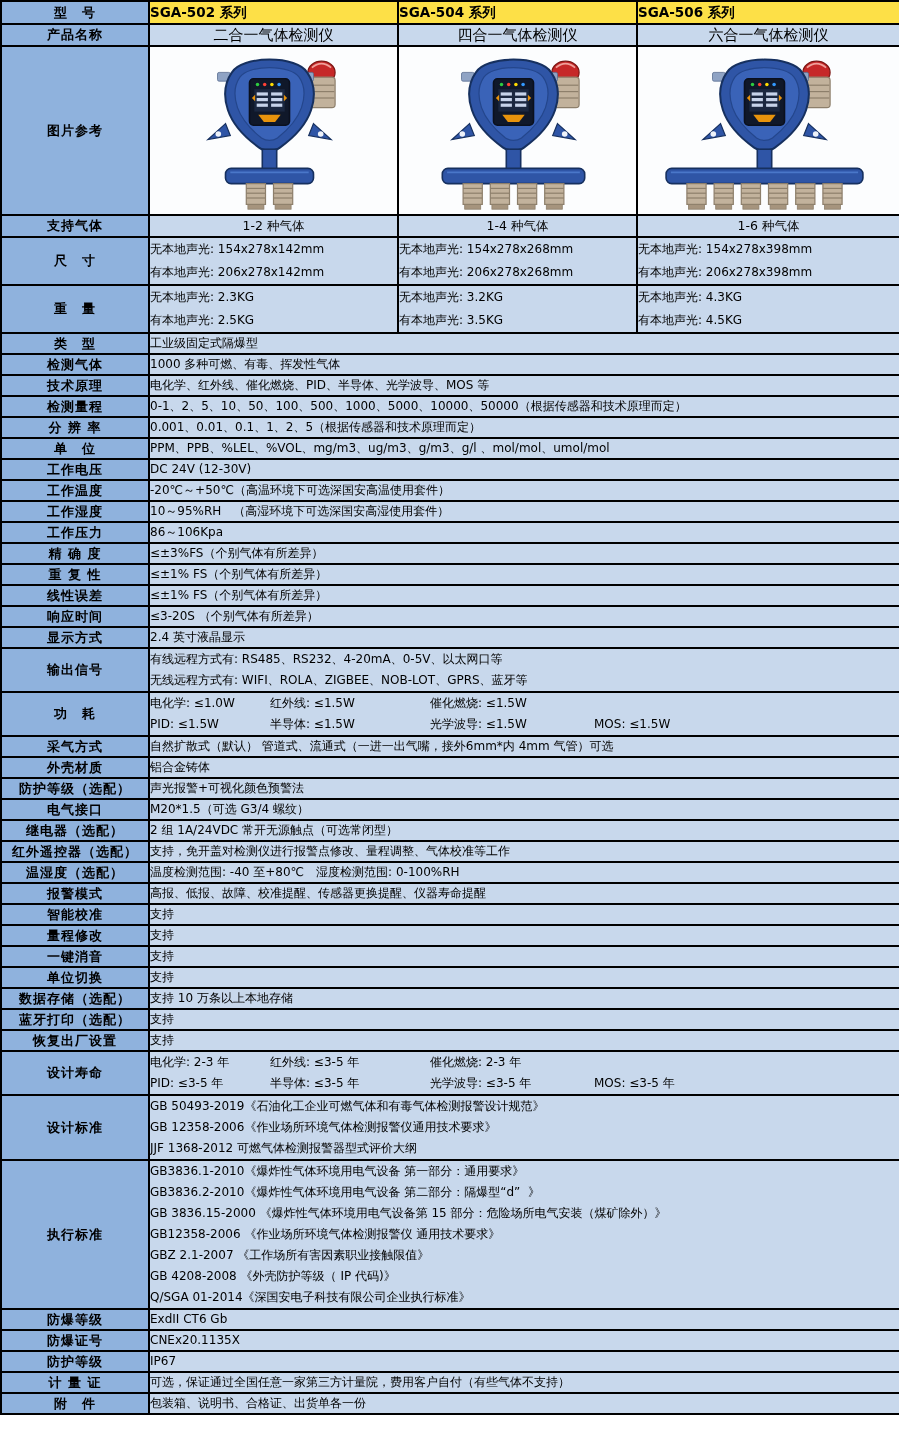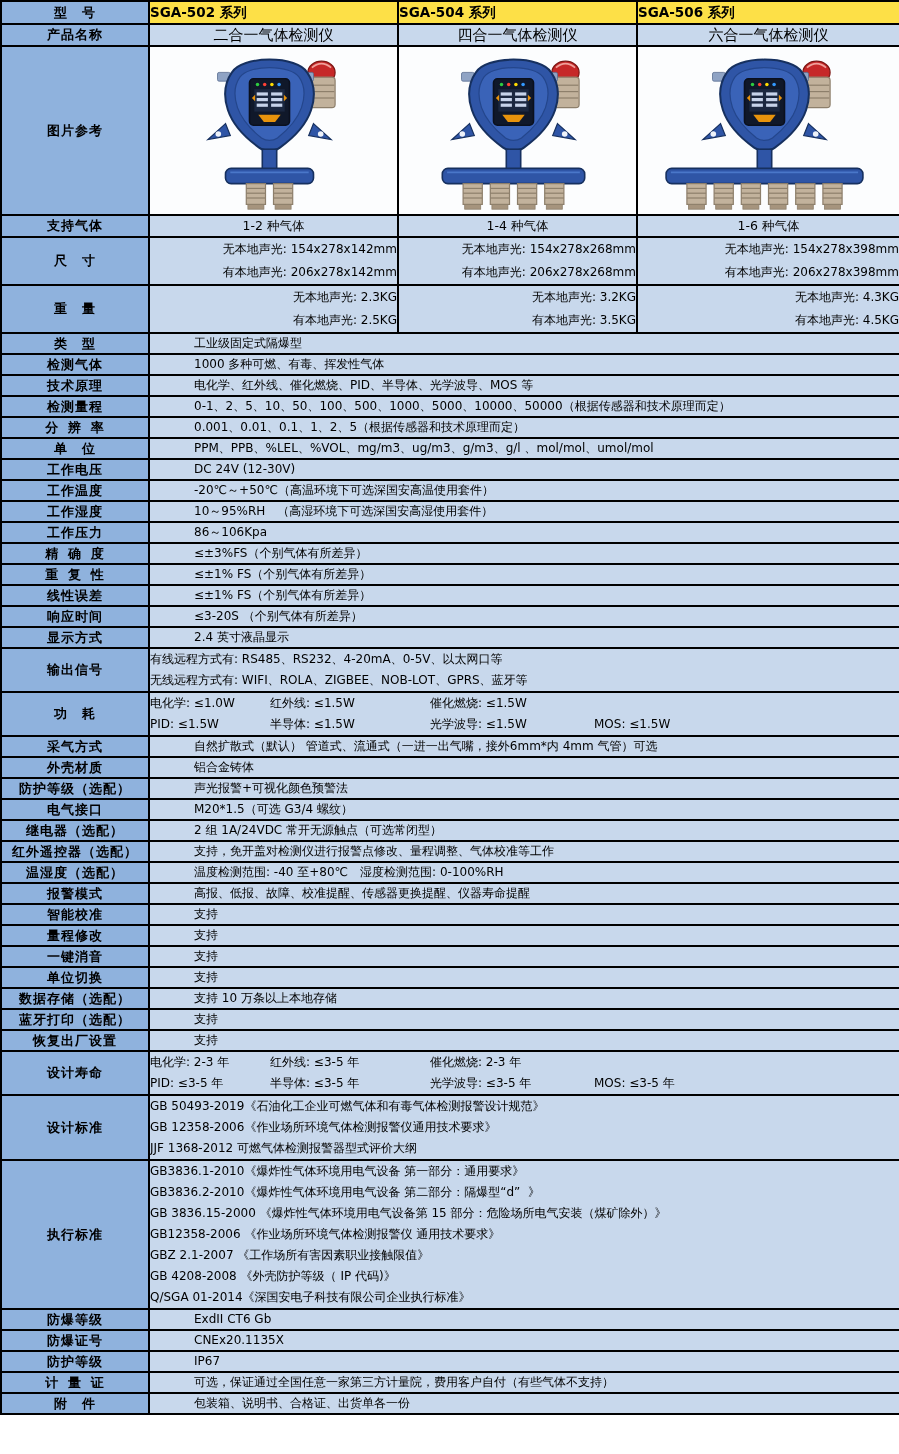--- a/index.html
+++ b/index.html
@@ -1,31 +1,31 @@
 <!DOCTYPE html>
 <html><head>
 <meta charset="utf-8">
 <style>
   html,body{margin:0;padding:0;background:#ffffff;}
   body{width:899px;font-family:"DejaVu Sans","Liberation Sans",sans-serif;color:#000;}
   table.spec{border-collapse:collapse;table-layout:fixed;width:899px;}
   table.spec th,table.spec td{border:2px solid #000;overflow:hidden;padding:0;vertical-align:middle;}
-  th.rl{background:#8fb2dd;font-weight:bold;font-size:13px;text-align:center;padding:0 2px;letter-spacing:1px;font-family:Liberation Mono, monospace;}
+  th.rl{background:#8fb2dd;font-weight:bold;font-size:13px;text-align:center;padding:0 2px;letter-spacing:1px;}
   tr.r-model td{background:#fde047;font-weight:bold;font-size:13.5px;text-align:left;height:21px;}
   tr.r-model th{height:21px;}
   tr.r-name td{background:#c8d8ec;font-size:15px;text-align:center;height:20px;}
   tr.r-image td{background:#fcfdfe;height:167px;text-align:center;}
   tr.r-gas td{background:#c8d8ec;font-size:12.5px;text-align:center;height:20px;}
-  tr.r-size td,tr.r-weight td{background:#c8d8ec;font-size:12px;text-align:right;}
+  tr.r-size td,tr.r-weight td{background:#c8d8ec;font-size:12px;text-align:left;}
   tr.r-size td{height:46px;}
   tr.r-weight td{height:45px;}
   .dline{line-height:23px;}
   td.spec-td{background:#c8d8ec;font-size:12px;text-align:left;padding:1px 0 1px 8px;}
   .spec-line{line-height:21px;white-space:nowrap;}
-  tr.single .spec-line{line-height:19px;padding-left:44px;}
+  tr.single .spec-line{line-height:19px;}
   .seg{display:inline-block;white-space:pre;}
   .seg:nth-child(1){min-width:120px;}
   .seg:nth-child(2){min-width:160px;}
   .seg:nth-child(3){min-width:164px;}
   .imgbox{display:inline-block;}
   svg.detector{display:block;margin:3px auto 0 auto;}
 </style>
 </head>
 <body>
 

